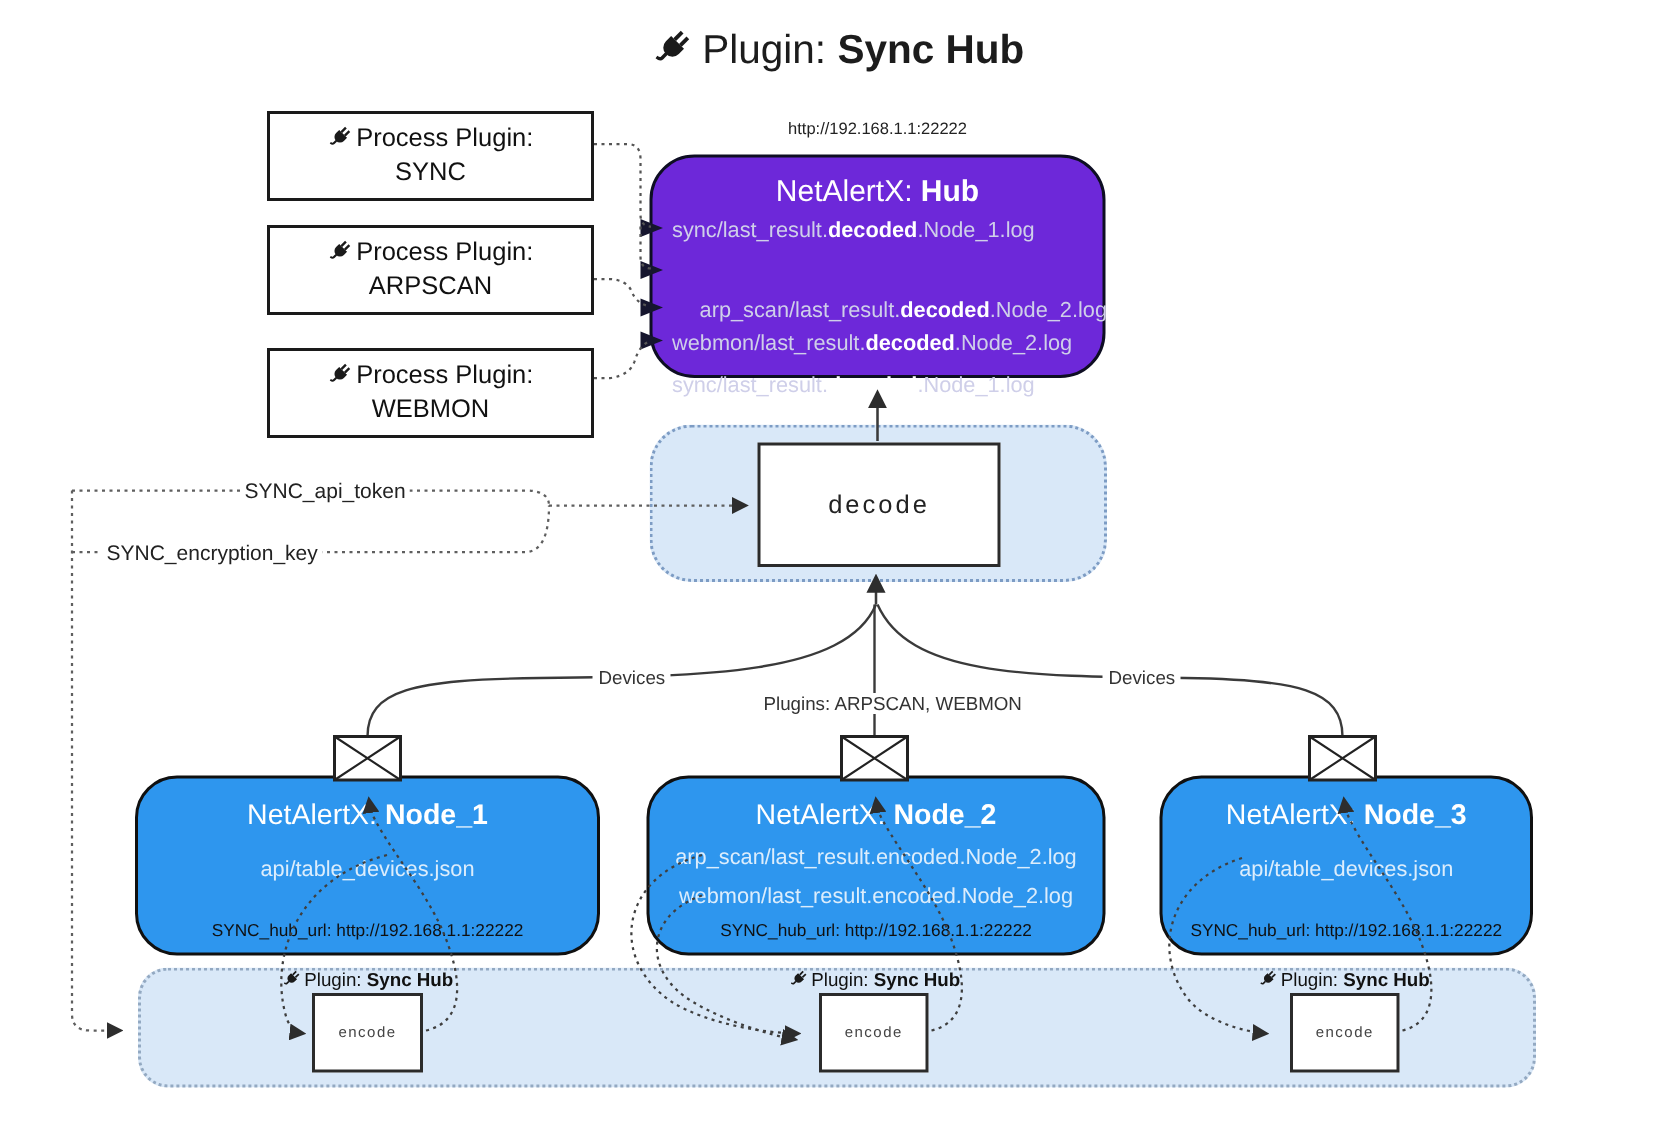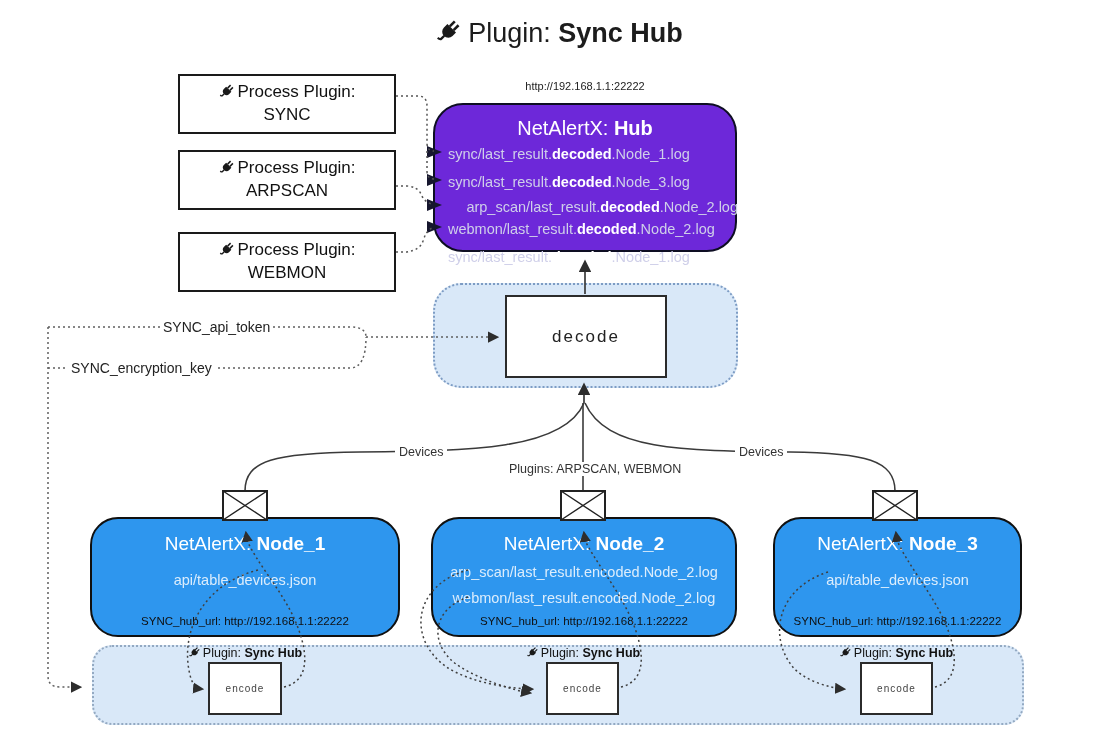--- a/index.html
+++ b/index.html
@@ -112,21 +112,20 @@
             </g>
           </svg></span><span>Process Plugin:</span></div>
     <div>WEBMON</div>
   </div>
 
   <div class="abs hub-url">http://192.168.1.1:22222</div>
   <div class="abs hub">
     <div class="hub-title mono"><span>NetAlertX: </span><span class="bold">Hub</span></div>
     <div class="hub-line" style="top:144px;"><span>sync/last_result.</span><b>decoded</b><span>.Node_1.log</span></div>
     <div class="hub-line" style="top:144px;"></div>
-    <div class="hub-line" style="top:69px;"><span>sync/last_result.</span><b>decoded</b><span>.Node_3.log</span></div>
     <div class="hub-line" style="top:94px;text-align:right;"><span>arp_scan/last_result.</span><b>decoded</b><span>.Node_2.log</span></div>
     <div class="hub-line" style="top:116px;"><span>webmon/last_result.</span><b>decoded</b><span>.Node_2.log</span></div>
     <div class="hub-line" style="top:41px;"><span>sync/last_result.</span><b>decoded</b><span>.Node_1.log</span></div>
   </div>
 
   <div class="abs decode-panel"></div>
   <div class="abs decode-box mono">
       <span>decode</span>
     </div>
 

